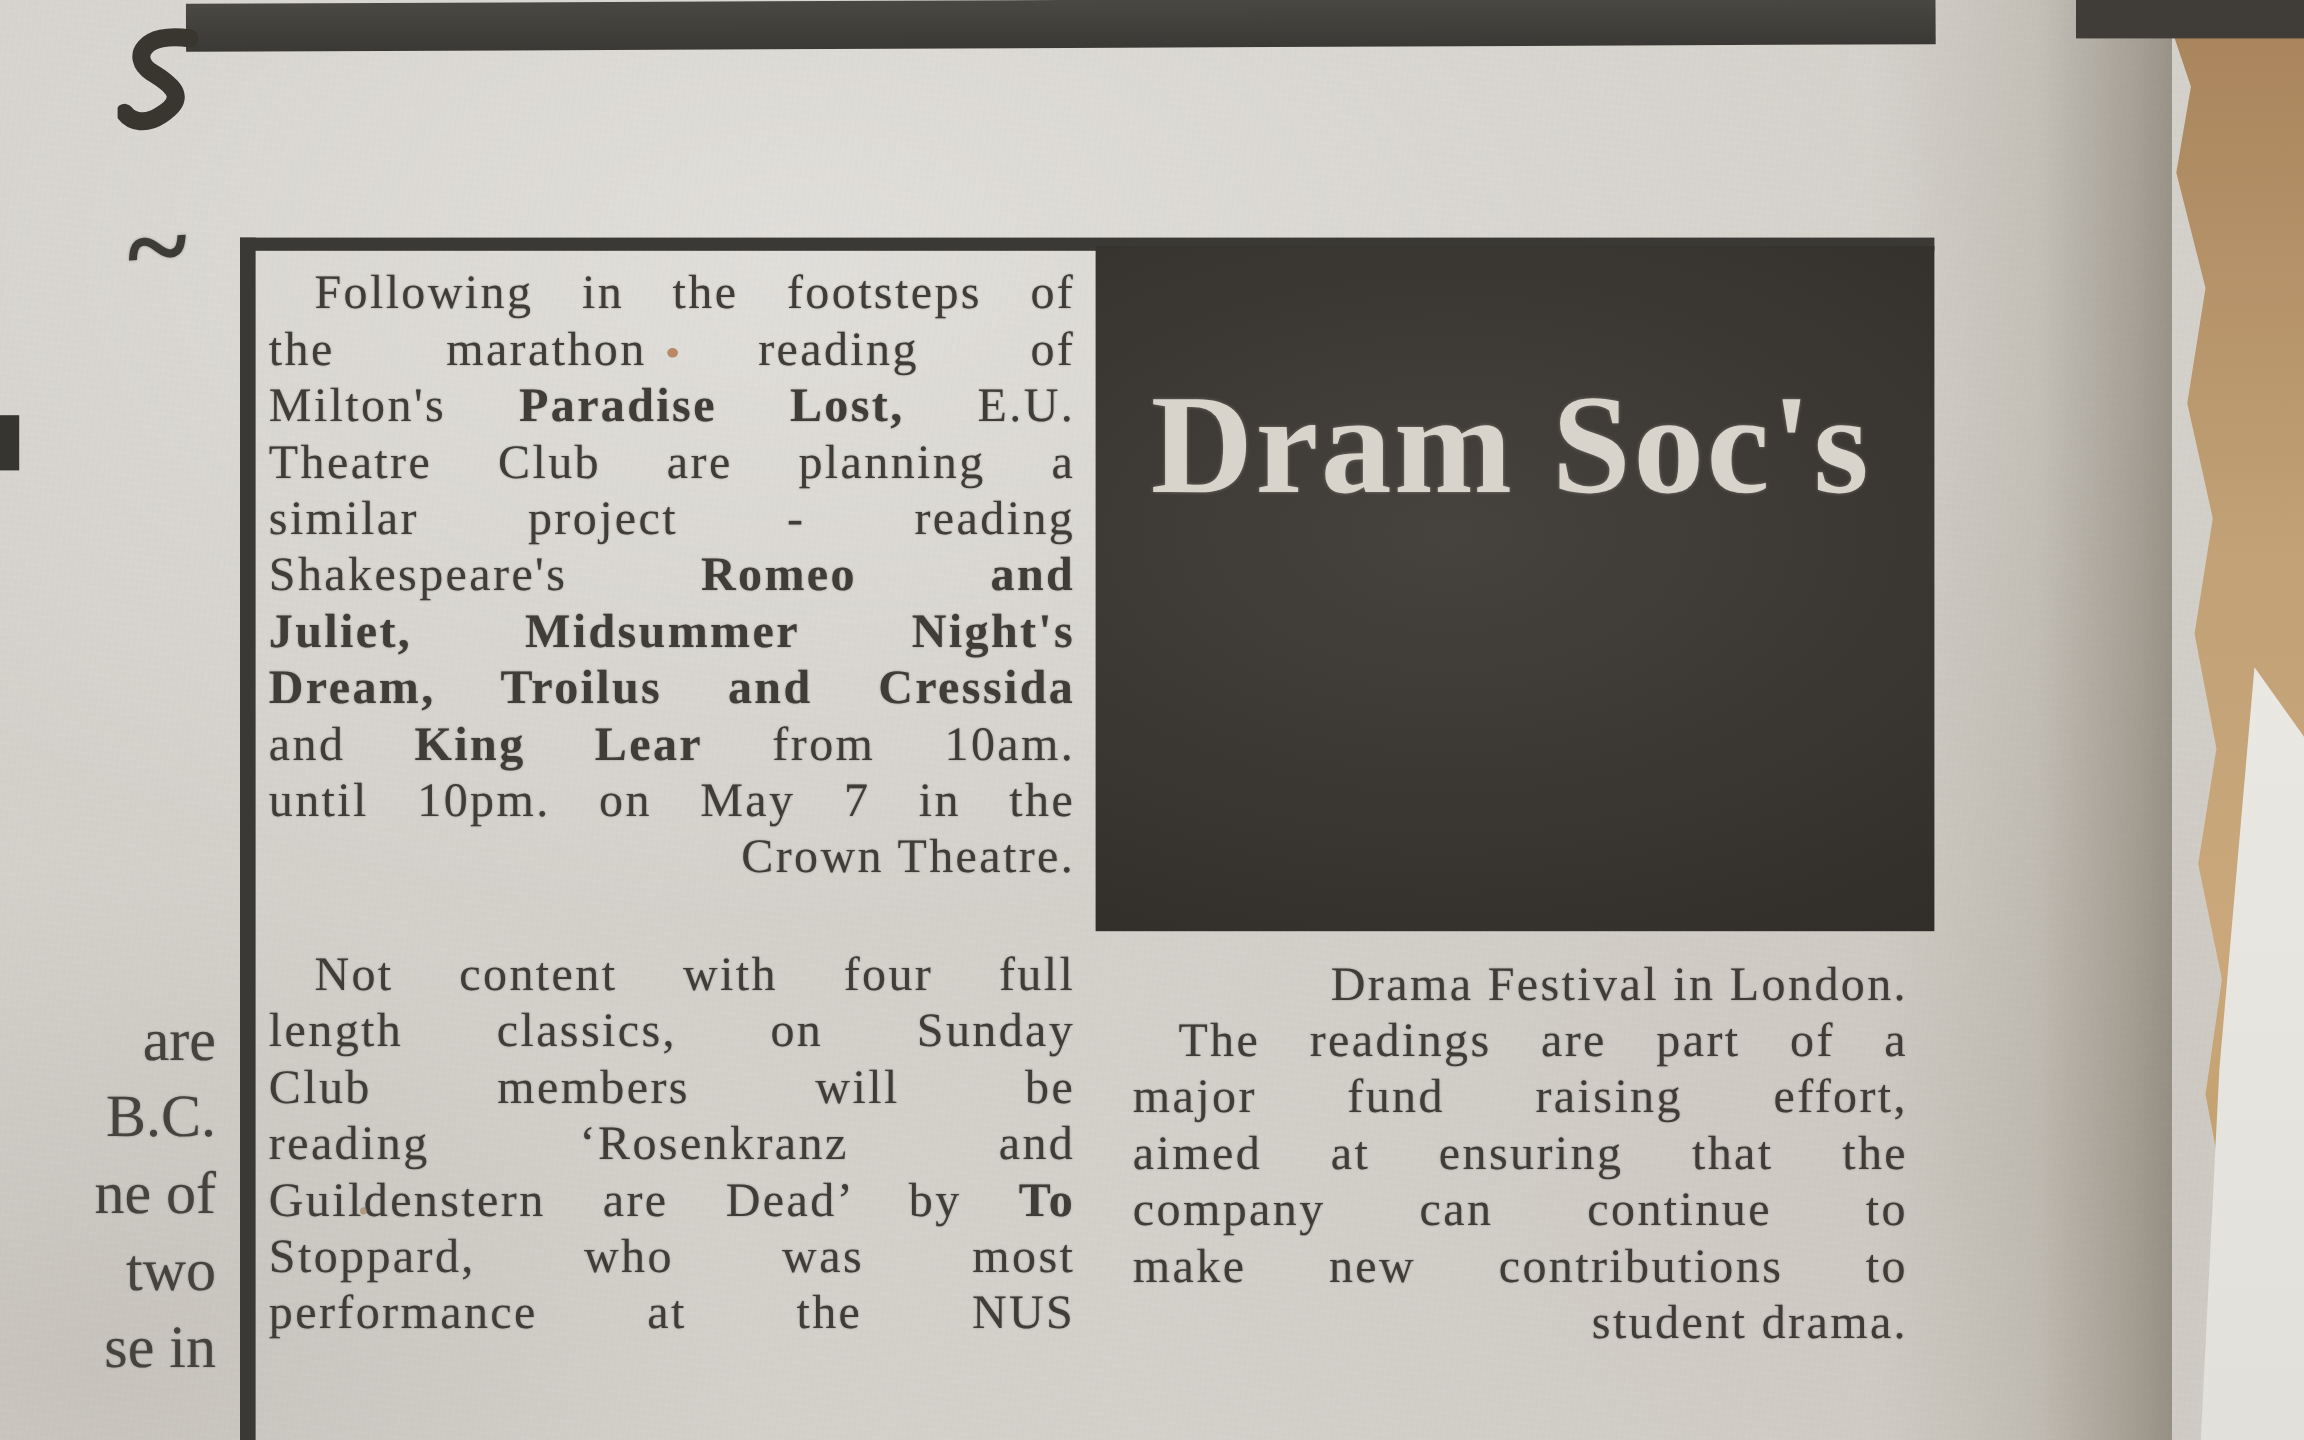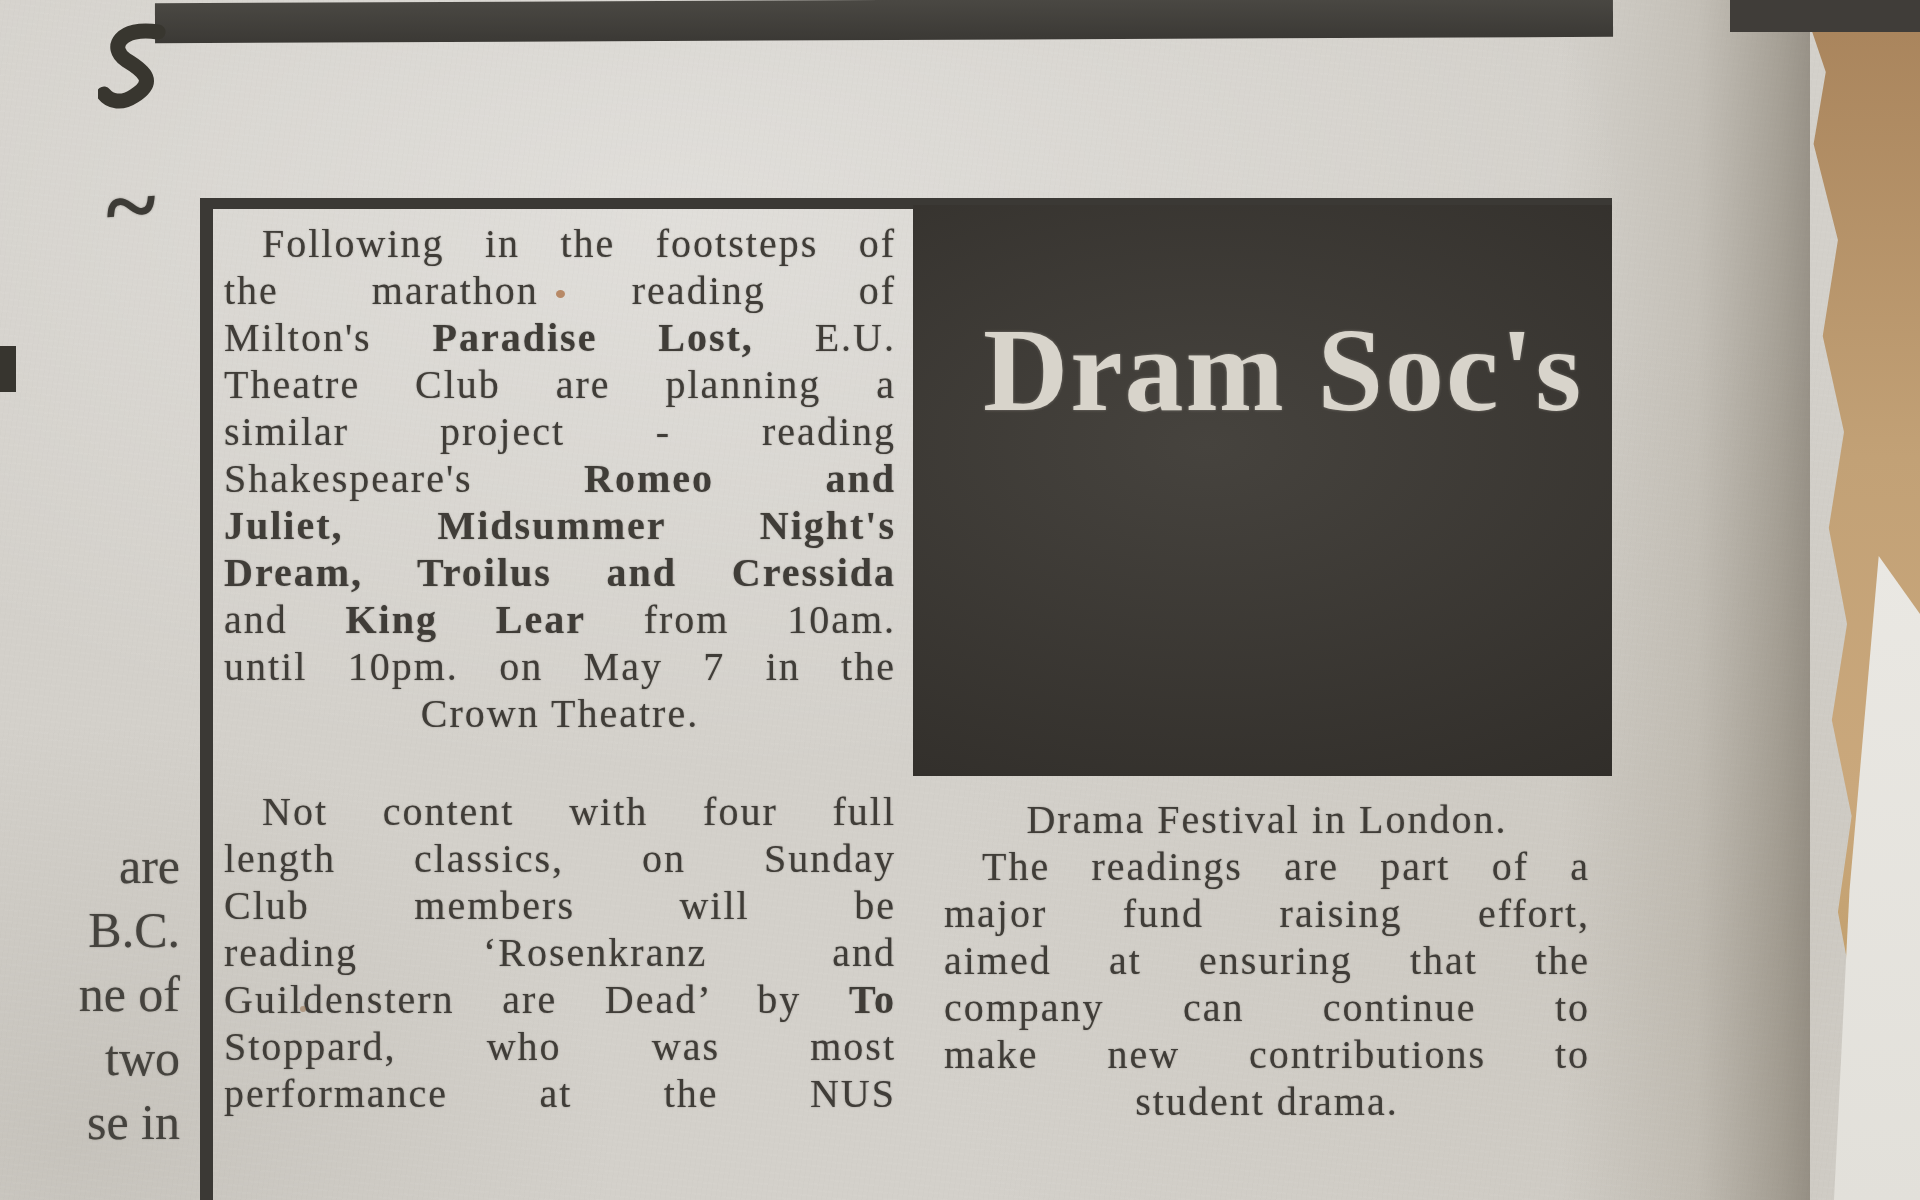--- a/index.html
+++ b/index.html
@@ -42,28 +42,28 @@
     clip-path:polygon(52% 0,100% 9%,100% 100%,0 100%,18% 52%);}
   
   .border-top{position:absolute;left:200px;top:198px;width:1412px;height:11px;background:#3b3935;}
   .border-left{position:absolute;left:200px;top:198px;width:13px;height:1002px;background:#3b3935;}
   
   .headline-box{position:absolute;left:913px;top:205px;width:699px;height:571px;z-index:2;
     background:radial-gradient(900px 520px at 42% 42%, #46433e, #2f2c28 85%);
     padding:0;box-sizing:border-box;}
   .headline-box .htext{padding:74px 0 0 46px;}
   .hline{font-weight:bold;font-size:118px;line-height:184px;color:#d8d4cb;
-    letter-spacing:2px;white-space:nowrap;text-shadow:0 0 3px rgba(226,221,211,.35);margin-left:24px;}
+    letter-spacing:2px;white-space:nowrap;text-shadow:0 0 3px rgba(226,221,211,.35);}
   
   .col{position:absolute;color:#403d38;font-size:40px;line-height:47px;
     letter-spacing:2px;text-shadow:0 0 1.5px rgba(64,60,54,.55);}
   .col-left-p1{left:224px;top:220px;width:672px;}
   .col-left-p2{left:224px;top:788px;width:672px;}
   .col-right{left:944px;top:796px;width:646px;}
-  .line{text-align:center;}
+  .line{text-align:right;}
   .line.j{text-align:justify;text-align-last:justify;}
   .line.ind{text-indent:38px;}
   .line.sp{letter-spacing:.30em;}
   .b{font-weight:bold;}
   
   .frags{position:absolute;left:0;top:834px;width:184px;text-align:right;
     color:#45433e;font-size:50px;line-height:64px;padding-right:4px;box-sizing:border-box;
     text-shadow:0 0 1.5px rgba(64,60,54,.5);}
   
   .speck1{position:absolute;left:556px;top:290px;width:9px;height:8px;border-radius:50%;

